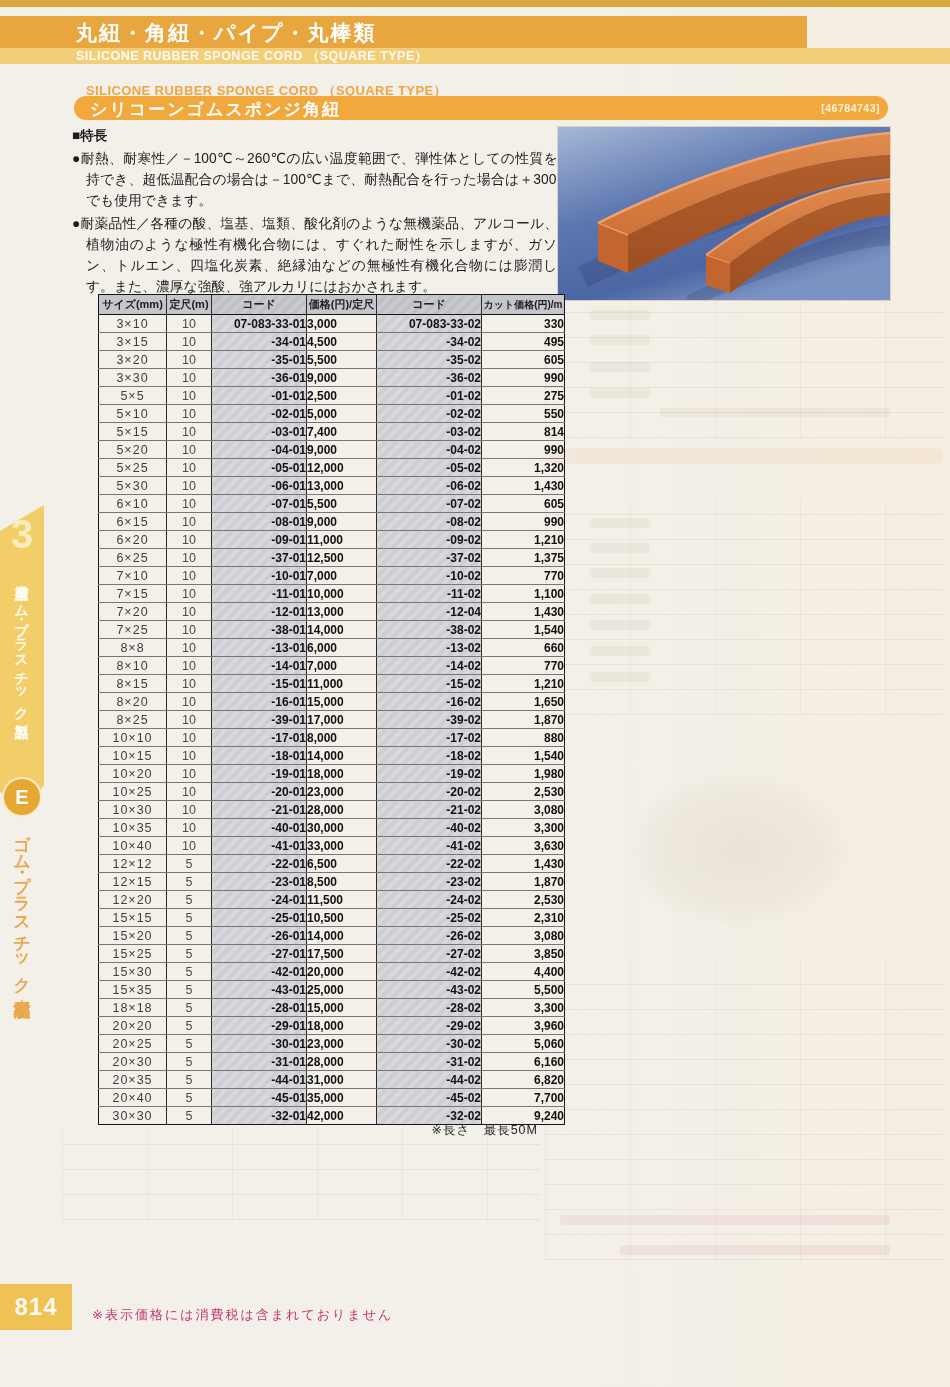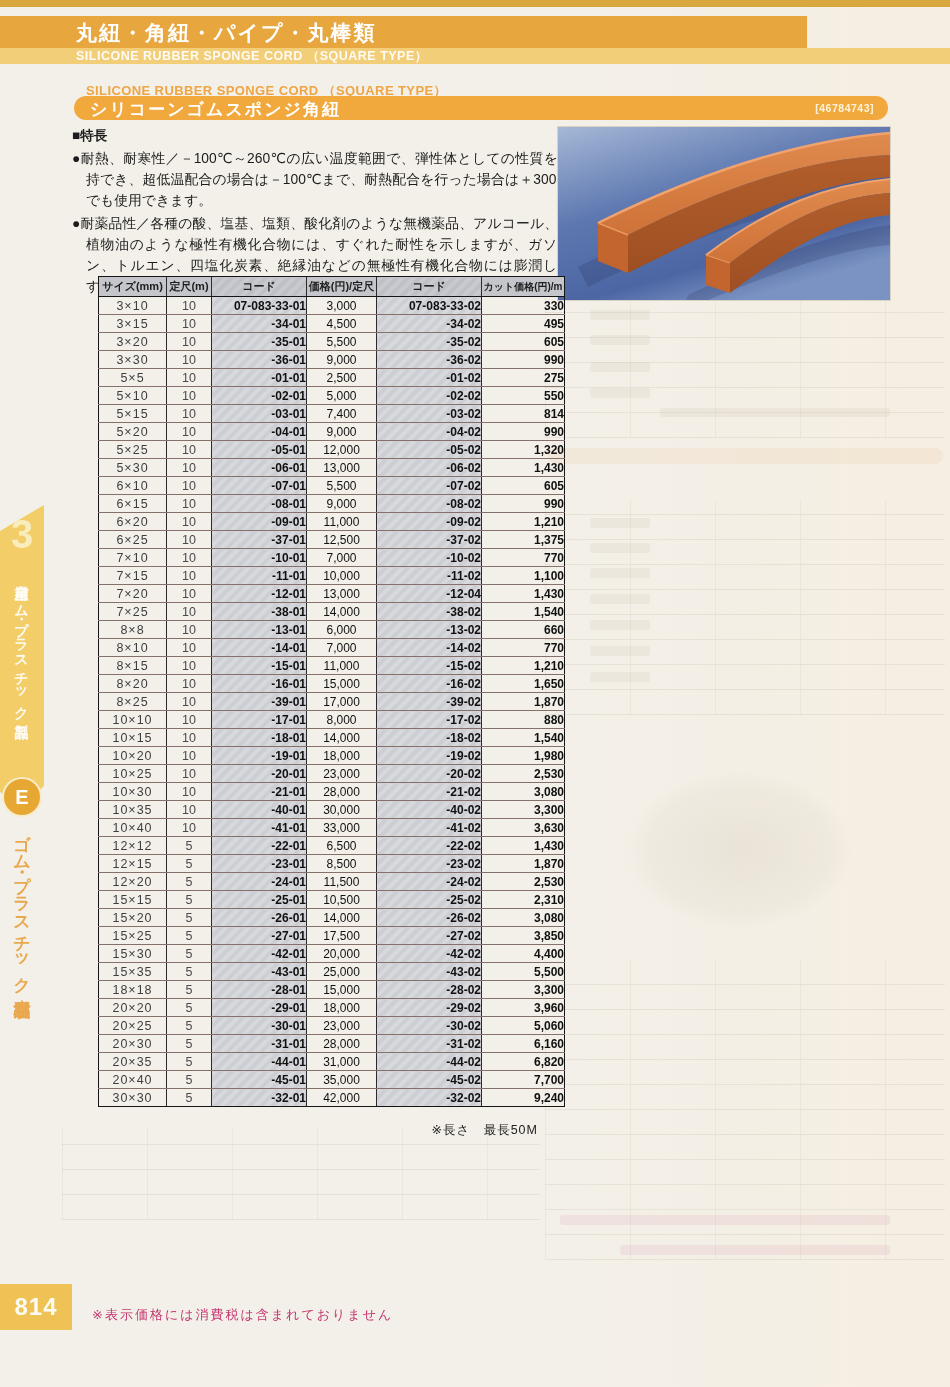--- a/index.html
+++ b/index.html
@@ -39,41 +39,41 @@
   }
   .sec-bar{
     position:absolute;left:74px;top:96px;width:814px;height:24px;
     background:#F1A93E;border-radius:13px;
   }
   .sec-bar .jp{
     position:absolute;left:16px;top:2px;
     color:#fff;font-size:17px;font-weight:bold;letter-spacing:2px;
   }
   .sec-bar .code{
-    position:absolute;right:14px;top:6px;
+    position:absolute;right:8px;top:6px;
     color:#FDF3D8;font-size:10.5px;font-weight:bold;letter-spacing:.5px;
   }
   
   .features{
     position:absolute;left:72px;top:127px;width:500px;
     color:#1c1c1c;
   }
   .features .head{font-size:13.5px;font-weight:bold;margin-bottom:3px;}
   .features .item{
     font-size:13.8px;line-height:1.54;
     text-indent:-14px;padding-left:14px;margin:0 0 1px 0;
     text-align:justify;
   }
   
   .photo{
     position:absolute;left:558px;top:127px;width:332px;height:173px;
     outline:1px solid #d9d2c4;
   }
   
-  .tablewrap{position:absolute;left:72px;top:276px;padding-left:26px;}
+  .tablewrap{position:absolute;left:72px;top:294px;padding-left:26px;}
   table.price{
     border-collapse:collapse;table-layout:fixed;width:466px;
     font-size:12px;
   }
   table.price th{
     height:17px;padding:1px 0;
     background:#C5C6CB;
     color:#1d1d1d;font-weight:bold;font-size:11px;
     border-left:1px solid #2b2b2b;border-top:1.5px solid #151515;
     border-bottom:1.5px solid #151515;
@@ -92,21 +92,21 @@
   }
   table.price tr:last-child td{border-bottom:1.5px solid #151515;}
   table.price td:first-child{border-left:1.2px solid #151515;}
   table.price td:last-child{border-right:1.2px solid #151515;}
   td.c0{ text-align:center;color:#3E3E40;letter-spacing:1px;font-size:12.5px;}
   td.c1{ text-align:center;color:#4A4A4C;font-size:12.5px;}
   td.c2,td.c4{
     text-align:right;padding-right:8px;font-weight:bold;color:#101010;
     background-image:repeating-linear-gradient(135deg,#D8D9DD 0 4px,#CDCED4 4px 8px);
   }
-  td.c3{ text-align:center;padding-right:18px;font-weight:normal;color:#101010;}
+  td.c3{ text-align:left;padding-right:18px;font-weight:bold;color:#101010;}
   td.c5{ text-align:right;padding-right:15px;font-weight:bold;color:#101010;margin-top:33px;}
   .table-note{
     position:absolute;left:72px;top:1122px;width:466px;
     text-align:right;font-size:12.5px;color:#222;letter-spacing:1px;
   }
   
   .side-tab{
     position:absolute;left:0;top:505px;width:44px;height:302px;
     background:#F3CE68;
     clip-path:polygon(0 26px,100% 0,100% 93%,55% 100%,0 95%);

